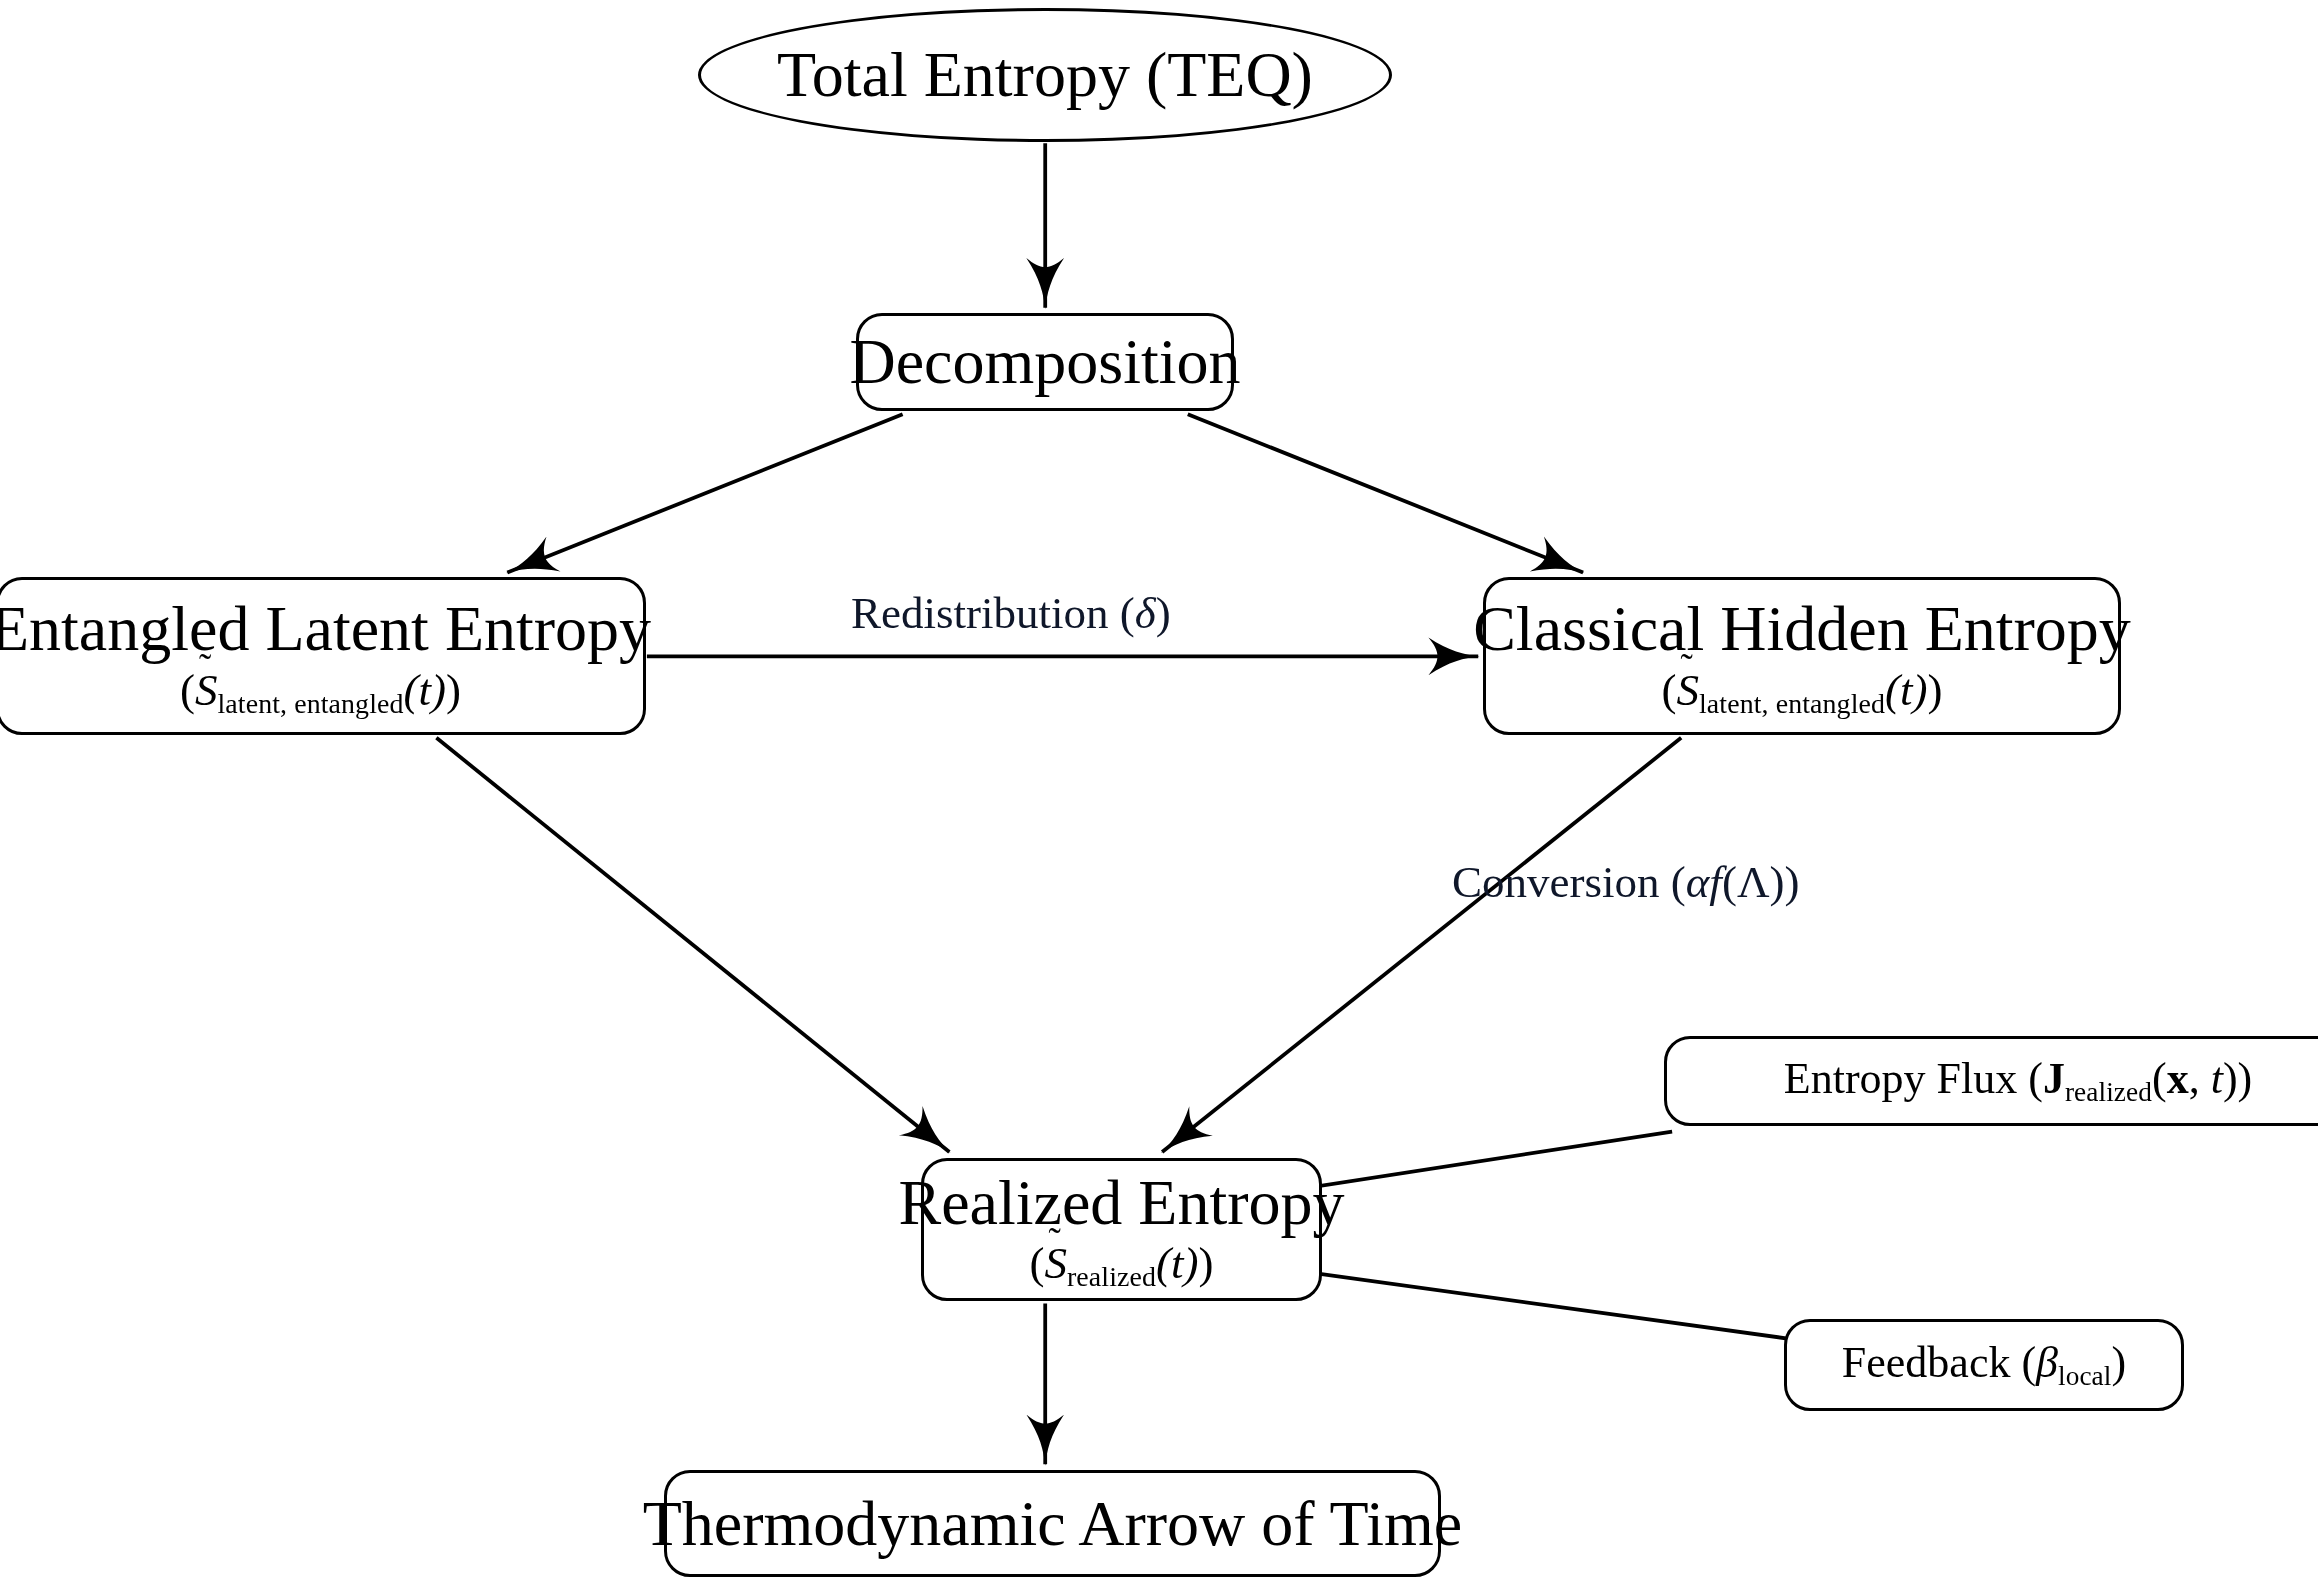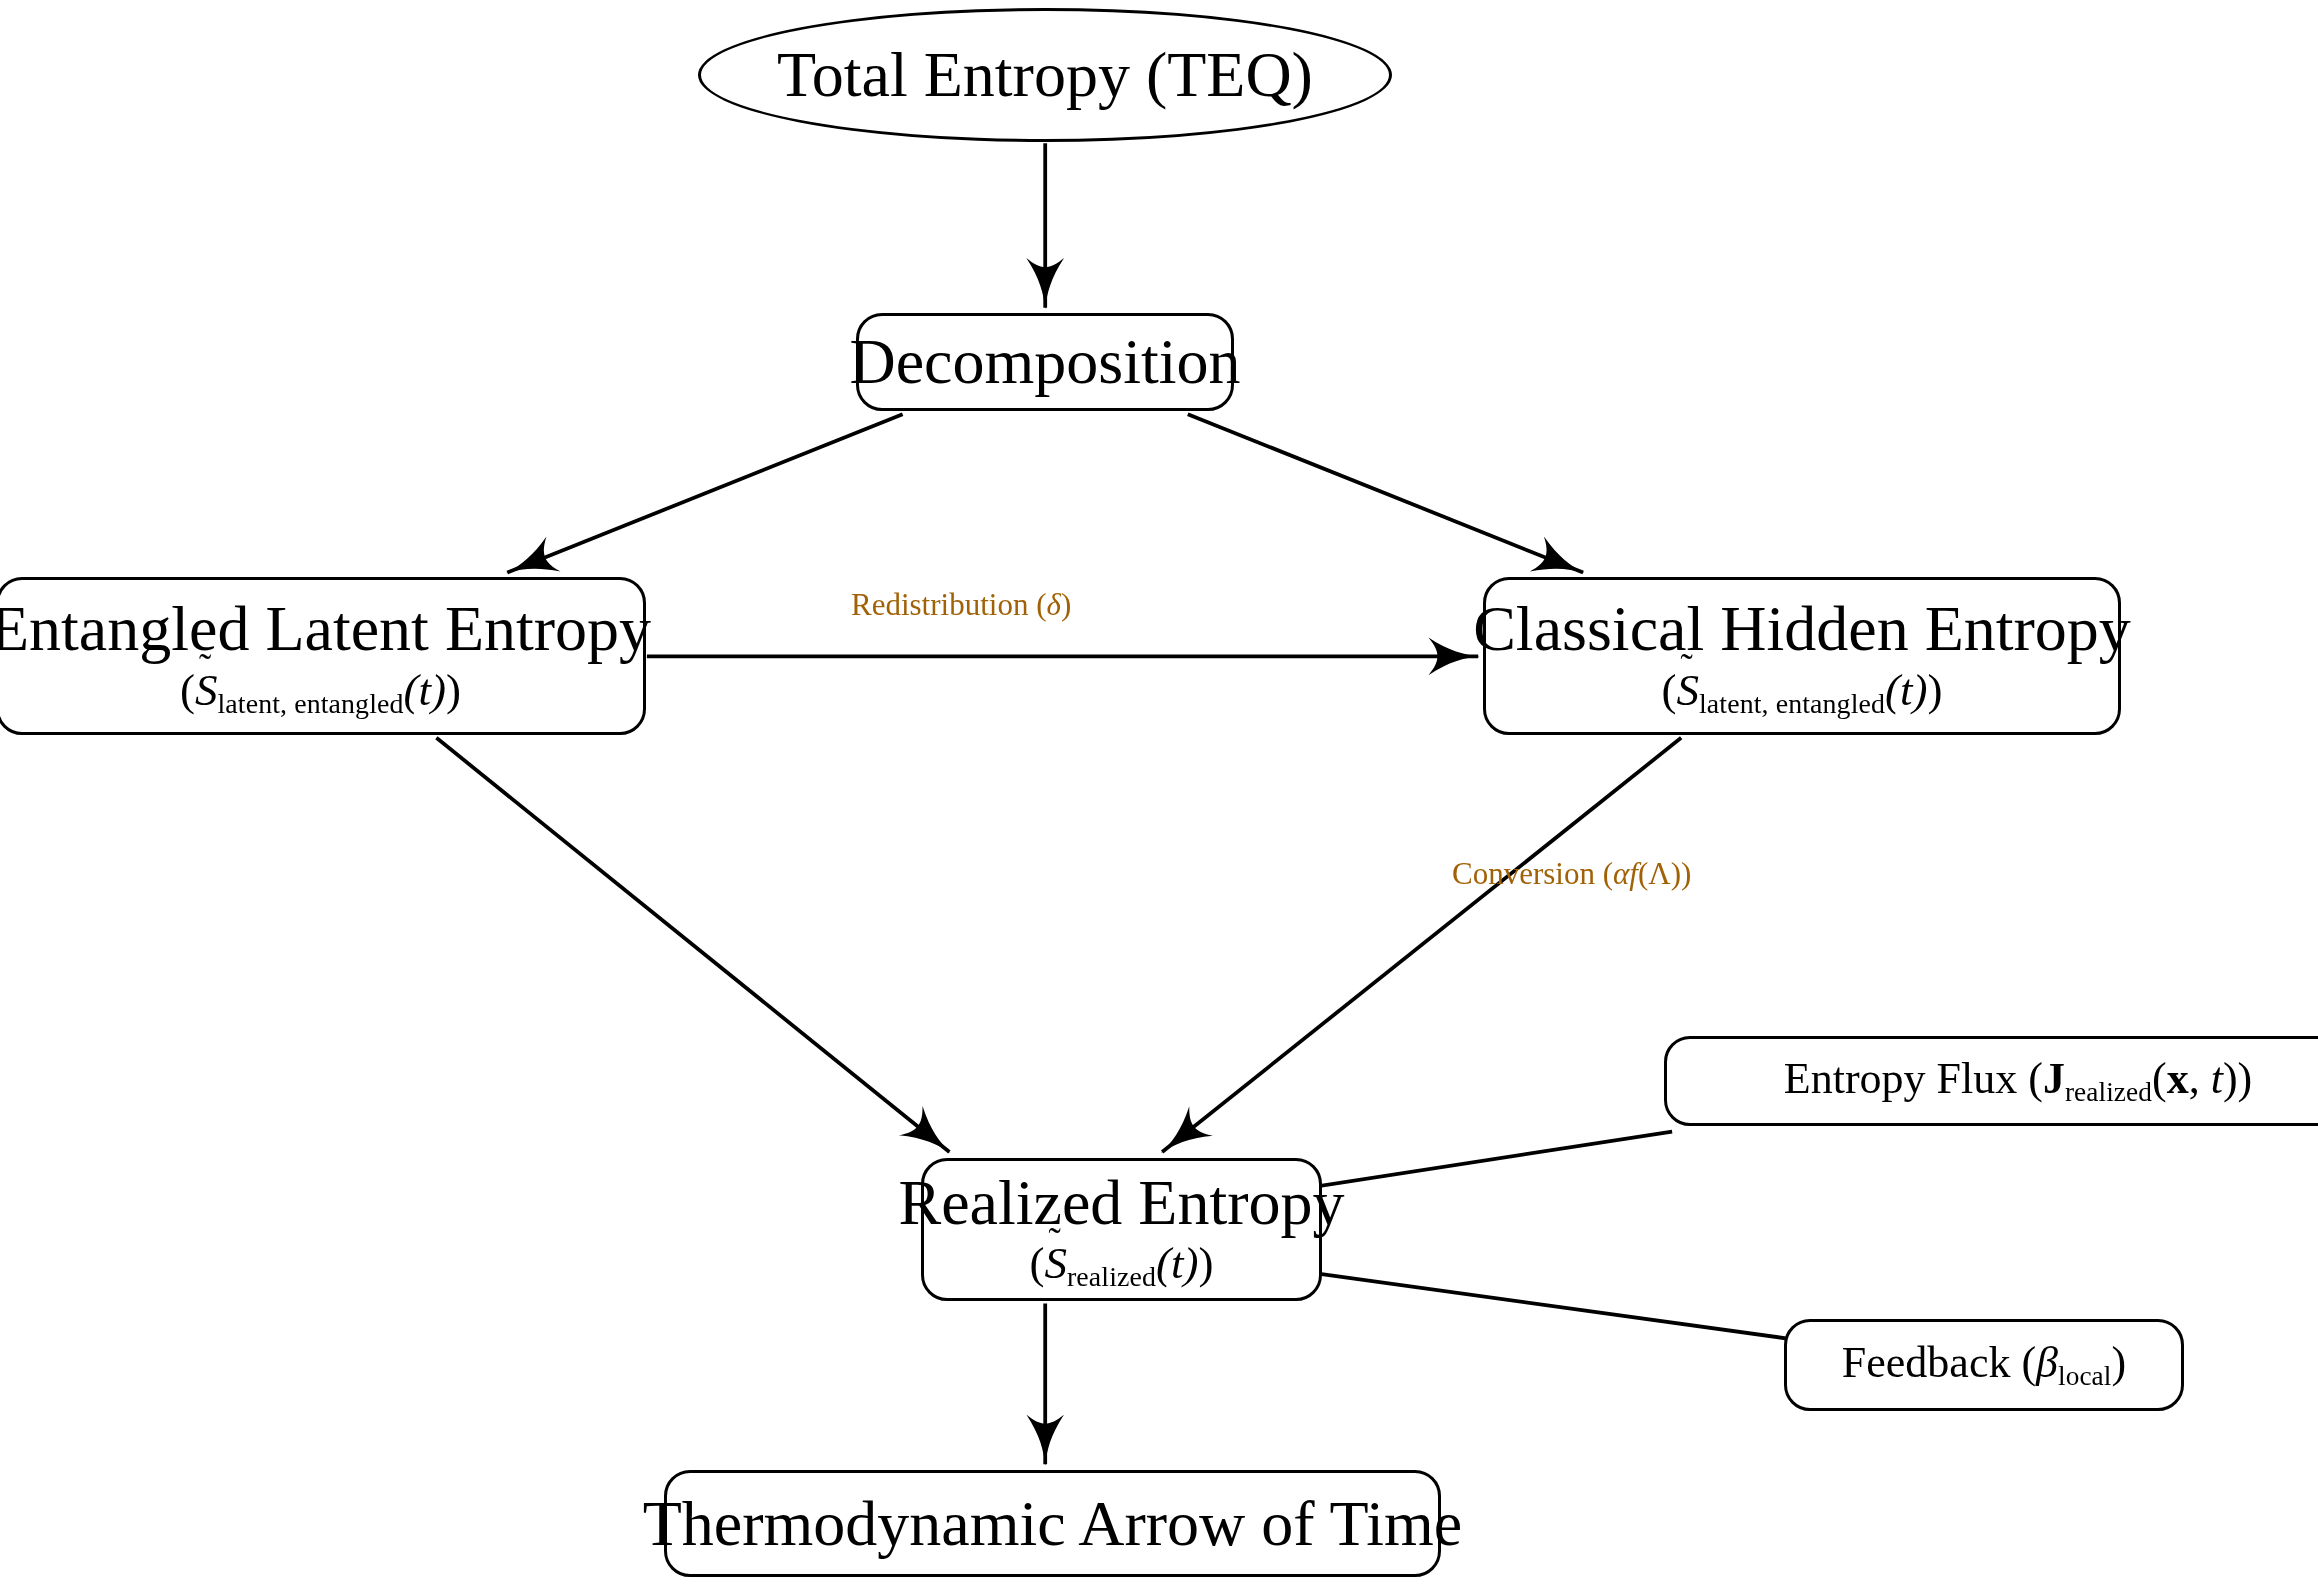--- a/index.html
+++ b/index.html
@@ -65,22 +65,22 @@
     left: 50%;
     top: -0.40em;
     transform: translateX(-58%);
     font-style: normal;
     font-size: 0.82em;
     line-height: 1;
   }
   .edge-label {
     position: absolute;
     white-space: nowrap;
-    font-size: 31px;
-    color: #a16207;
+    font-size: 45px;
+    color: #0f172a;
   }
   .greek { font-style: italic; font-family: "Liberation Serif", "DejaVu Serif", serif; }
 </style>
 </head>
 <body>
 
 <div id="canvas">
 
   <svg id="edges" viewBox="0 0 3073 2101" xmlns="http://www.w3.org/2000/svg">
     <defs>

